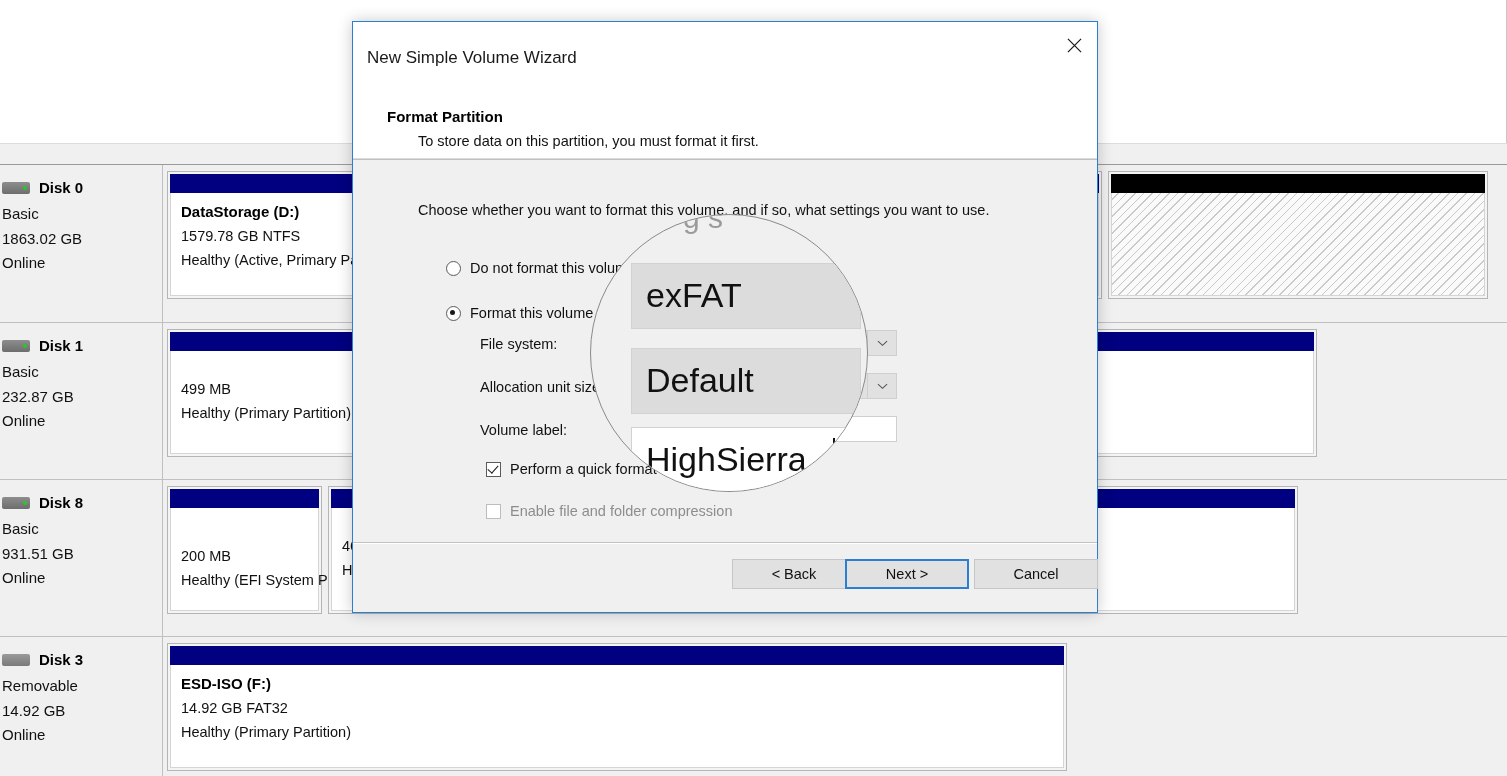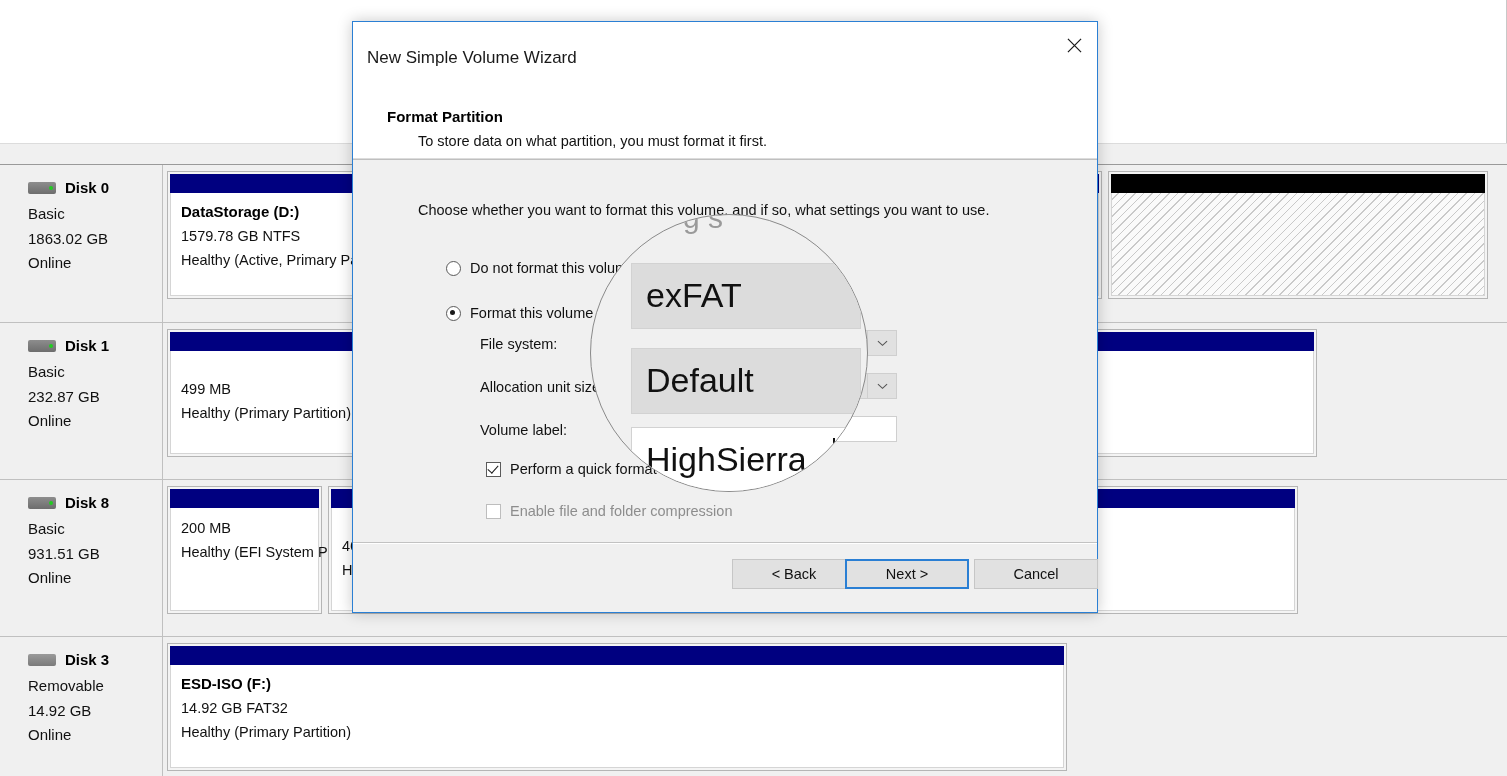--- a/index.html
+++ b/index.html
@@ -16,21 +16,21 @@
   #dm-top-pane{position:absolute;left:0;top:0;width:1507px;height:143px;background:#ffffff;
     border-right:1px solid #c8c8c8;box-sizing:border-box;}
   #dm-splitter{position:absolute;left:0;top:143px;width:1507px;height:22px;
     background:#f0f0f0;border-top:1px solid #dcdcdc;border-bottom:1px solid #9a9a9a;box-sizing:border-box;}
   #dm-graph-pane{position:absolute;left:0;top:165px;width:1507px;height:611px;background:#f0f0f0;}
 
   .disk-row{position:absolute;left:0;width:1507px;box-sizing:border-box;
     border-bottom:1px solid #c0c0c0;}
   .disk-info{position:absolute;left:0;top:0;width:163px;height:100%;
     background:#f0f0f0;border-right:1px solid #c0c0c0;box-sizing:border-box;
-    padding:14px 0 0 28px;}
+    padding:14px 0 0 2px;}
   .disk-info .dhead{display:flex;align-items:center;gap:9px;margin-bottom:6px;}
   .disk-glyph{width:28px;height:12px;border-radius:2px;
     background:linear-gradient(#8d8d8d,#6d6d6d);position:relative;flex:none;}
   .disk-glyph .led{position:absolute;right:3px;top:4px;width:4px;height:4px;border-radius:50%;background:#22cc22;}
   .disk-glyph.removable{background:linear-gradient(#9a9a9a,#7a7a7a);}
   .disk-name{font-size:15px;font-weight:bold;color:#000;}
   .disk-meta{font-size:15px;color:#111;line-height:24.5px;}
 
   .vol-area{position:absolute;left:163px;top:0;right:0;height:100%;
     display:flex;align-items:flex-start;padding:6px 0 0 4px;box-sizing:border-box;}
@@ -184,21 +184,21 @@
             </span>
           <span class="disk-name">Disk 8</span>
         </div>
         <div class="disk-meta">Basic</div>
         <div class="disk-meta">931.51 GB</div>
         <div class="disk-meta">Online</div>
       </div>
       <div class="vol-area">
         <div class="vol" style="width:155px;">
           <div class="vol-bar"></div>
-          <div class="vol-body" style="height:103px;padding-top:8px;">
+          <div class="vol-body" style="height:103px;padding-top:36px;">
             <div class="vol-line">200 MB</div>
             <div class="vol-line">Healthy (EFI System Partition)</div>
           </div>
         </div>
         <div class="vol" style="width:970px;">
           <div class="vol-bar"></div>
           <div class="vol-body" style="height:103px;padding-top:26px;">
             <div class="vol-line">465.10 GB</div>
             <div class="vol-line">Healthy (Primary Partition)</div>
           </div>
@@ -234,21 +234,21 @@
 <div id="wizard">
 
   <div id="wiz-header">
     <div id="wiz-title">New Simple Volume Wizard</div>
     <div id="wiz-close">
       <svg viewBox="0 0 16 16" aria-hidden="true">
         <path d="M1 1 L15 15 M15 1 L1 15" stroke="#1a1a1a" stroke-width="1.3" fill="none"></path>
       </svg>
     </div>
     <div id="wiz-sub">Format Partition</div>
-    <div id="wiz-subtext">To store data on what partition, you must format it first.</div>
+    <div id="wiz-subtext">To store data on this partition, you must format it first.</div>
   </div>
   <div id="wiz-hrule"></div>
 
   <div id="wiz-body">
 
     <div id="intro-text">Choose whether you want to format this volume, and if so, what settings you want to use.</div>
 
     <div class="radio-row" style="left:93px;top:100px;">
       <span class="radio"></span>
       <span>Do not format this volume</span>

